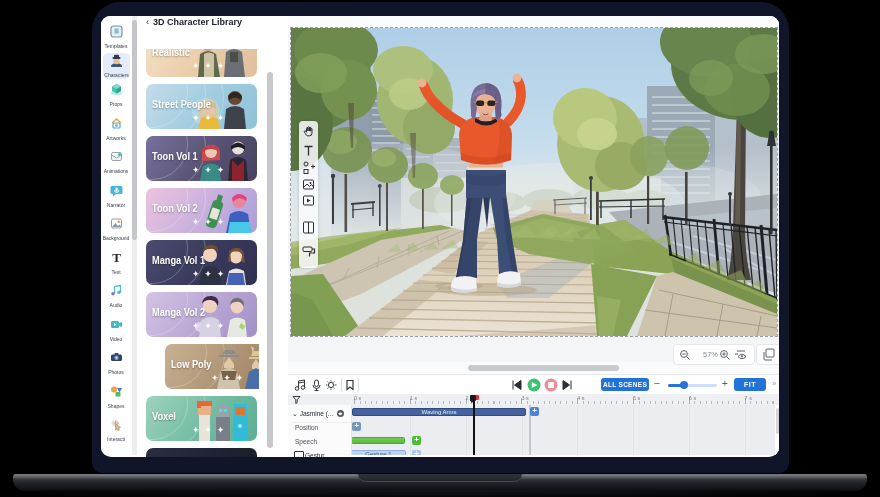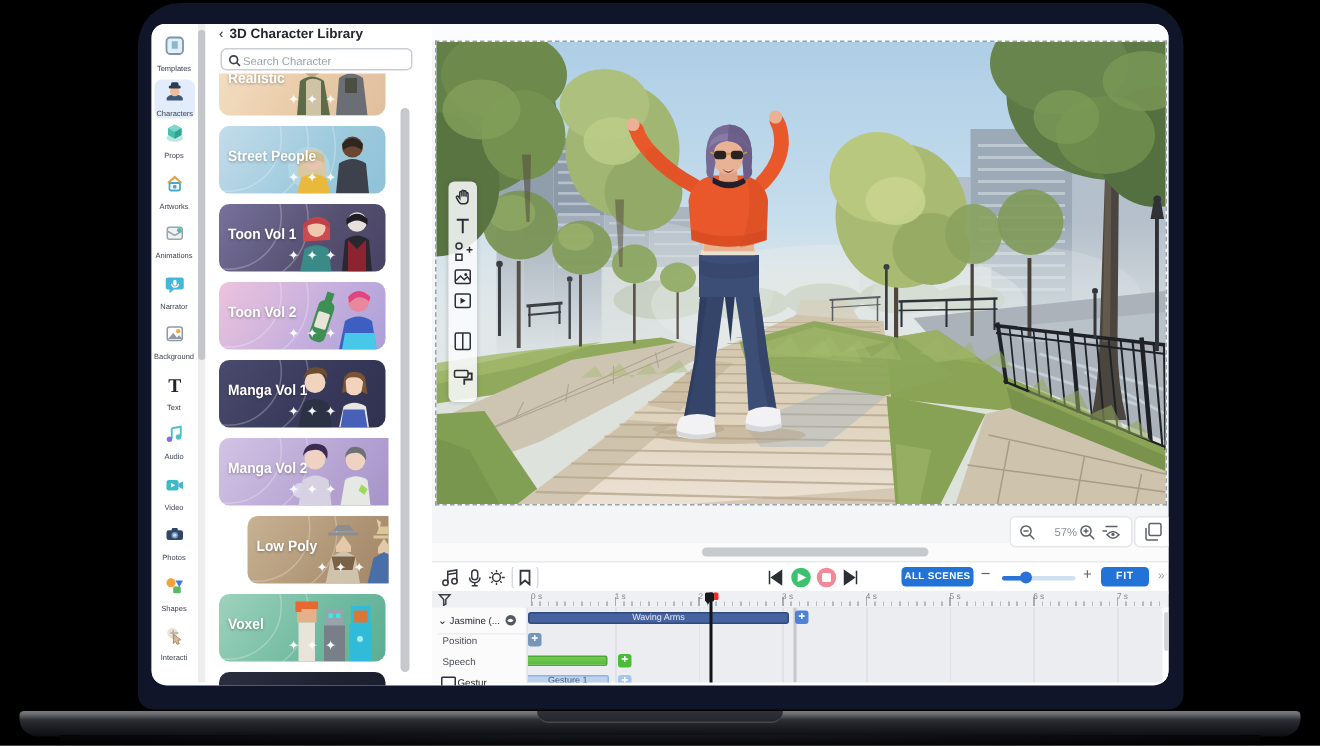--- a/index.html
+++ b/index.html
@@ -166,27 +166,20 @@
           <path d="M6 6 l4.5 3.5 l-2 0.5 l1 2 l-1.5 0.6 l-1-2 l-1.5 1.4 Z" fill="#e8b98f" stroke="#9a8468" stroke-width="0.6"></path>
         </svg>
         <span class="lbl">Interacti</span>
       </div>
     </div>
     <div class="abs" id="sbar1">
       <div class="thumb"></div>
     </div>
     <div class="abs" id="panel"></div>
     <div class="abs" id="ptitle"><span style="font-weight:normal;margin-right:4px;">‹</span>3D Character Library</div>
-    <div class="abs" id="search">
-      <svg class="abs" style="left:4px;top:3px;" width="9" height="9" viewBox="0 0 9 9">
-        <circle cx="3.8" cy="3.8" r="2.6" fill="none" stroke="#3c4048" stroke-width="1.1"></circle>
-        <line x1="5.8" y1="5.8" x2="8" y2="8" stroke="#3c4048" stroke-width="1.1"></line>
-      </svg>
-      <span class="ph">Search Character</span>
-    </div>
     <div class="abs" id="cards">
       <div class="card" style="top:-17.5px;background:linear-gradient(120deg,#f4e0c4,#e9cba8 55%,#e0bf9e);">
         <svg class="abs" width="111" height="45" style="left:0;top:0;">
           <circle cx="62" cy="13" r="6" fill="#caa07e"></circle>
           <path d="M52 45 L54 22 Q62 16 70 22 L74 45 Z" fill="#5c6b4a"></path>
           <path d="M58 22 L58 45 L68 45 L68 22 Q62 19 58 22Z" fill="#cfc3a5"></path>
           <circle cx="88" cy="11" r="6" fill="#b98a66"></circle>
           <path d="M78 45 L80 20 Q88 14 96 20 L99 45 Z" fill="#6b6f75"></path>
           <path d="M84 20 h8 v10 h-8 Z" fill="#4a4f42"></path>
         </svg>
@@ -252,21 +245,21 @@
           <path d="M53 45 L56 29 Q64 23 73 29 L75 45 Z" fill="#2c3144"></path>
           <circle cx="90" cy="17" r="6.5" fill="#f2d4be"></circle>
           <path d="M83 15 Q84 7 91 8 Q98 8 97 16 Q95 11 90 11.5 Q85 11 83 15 Z" fill="#7a5433"></path>
           <path d="M84 9 L82 22 L85 21 Z M97 10 L99 23 L95 21 Z" fill="#7a5433"></path>
           <path d="M80 45 L83 31 Q90 26 98 31 L100 45 Z" fill="#e8e6e2"></path>
           <path d="M83 33 L97 33 L99 45 L81 45 Z" fill="#4761b8"></path>
         </svg>
         <div class="t">Manga Vol 1</div>
         <div class="sp">✦ ✦ ✦</div>
       </div>
-      <div class="card" style="top:242.5px;background:linear-gradient(125deg,#d3c3e4,#b5a4d2 60%,#a290c6);padding-left:11px;">
+      <div class="card" style="top:242.5px;background:linear-gradient(125deg,#d3c3e4,#b5a4d2 60%,#a290c6);">
         <div class="arc" style="left:-30px;top:-28px;width:70px;height:70px;"></div>
         <div class="arc" style="left:-26px;top:-32px;width:84px;height:84px;"></div>
         <svg class="abs" width="111" height="45" style="left:0;top:0;">
           <circle cx="54" cy="35" r="5" fill="#e8e2f2" opacity=".7"></circle>
           <circle cx="64" cy="14" r="7" fill="#efd2c2"></circle>
           <path d="M56 12 Q57 3 66 4 Q74 5 72 14 Q69 7 63 8 Q58 8 56 12 Z" fill="#3c2a52"></path>
           <path d="M53 45 L56 28 Q64 22 73 28 L75 45 Z" fill="#d6d2e2"></path>
           <circle cx="91" cy="15" r="6.5" fill="#efd2c2"></circle>
           <path d="M84 13 Q85 5 92 6 Q99 7 98 15 Q95 9 90 10 Q86 10 84 13 Z" fill="#6e7073"></path>
           <path d="M81 45 L84 28 Q91 23 99 28 L101 45 Z" fill="#e6e8e4"></path>

